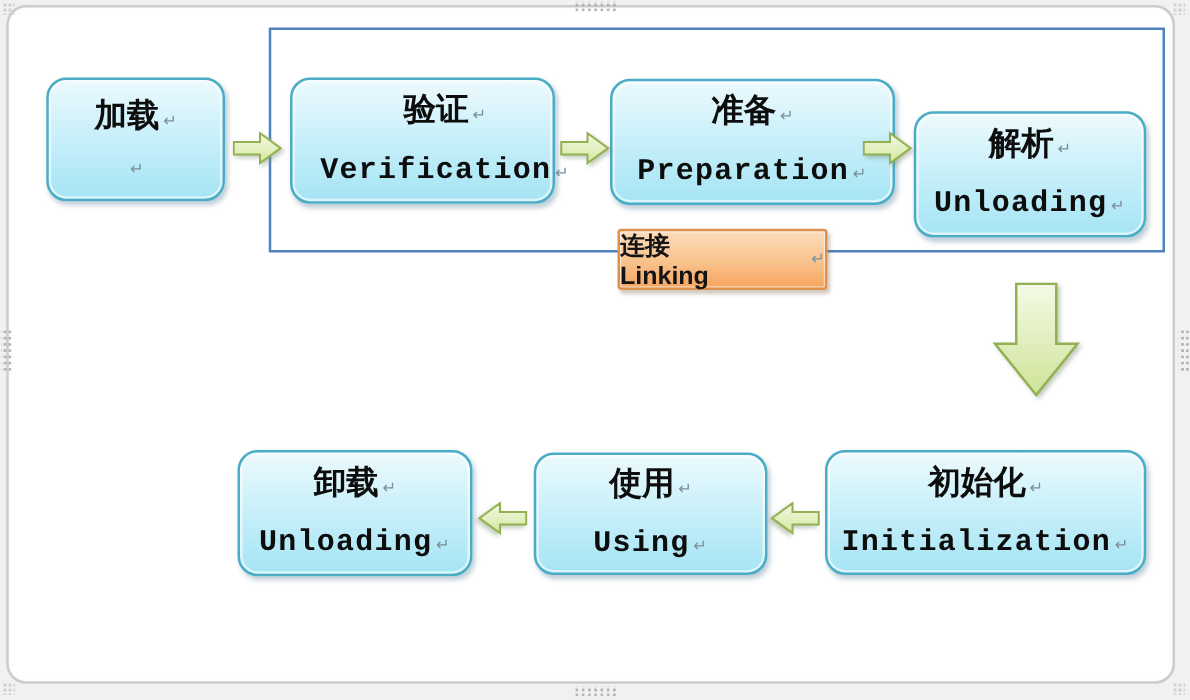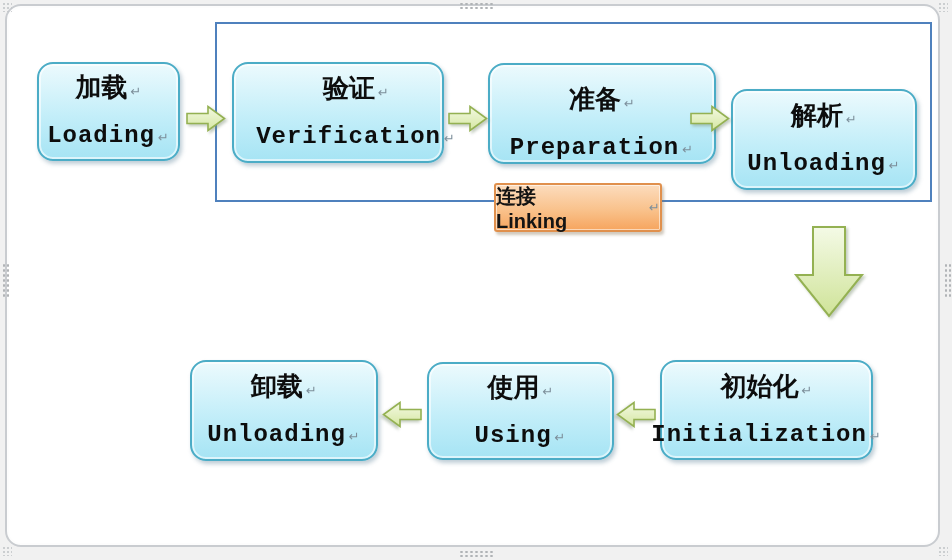--- a/index.html
+++ b/index.html
@@ -91,37 +91,36 @@
   <div class="grip-c" style="left:938px;top:546px;"></div>
 
   <div class="group-rect"></div>
 
   <div class="node" style="left:37px;top:62px;width:143px;height:99px;">
     <div class="line zh">
         <span>加载</span>
         <span class="pmark">↵</span>
       </div>
     <div class="line en">
-        <span>Loading</span>
         <span class="pmark">↵</span>
       </div>
   </div>
 
   <div class="node" style="left:232px;top:62px;width:212px;height:101px;padding-left:36px;">
     <div class="line zh">
         <span>验证</span>
         <span class="pmark">↵</span>
       </div>
     <div class="line en">
         <span>Verification</span>
         <span class="pmark">↵</span>
       </div>
   </div>
 
-  <div class="node" style="left:488px;top:63px;width:228px;height:101px;justify-content:flex-end;">
+  <div class="node" style="left:488px;top:63px;width:228px;height:101px;">
     <div class="line zh">
         <span>准备</span>
         <span class="pmark">↵</span>
       </div>
     <div class="line en">
         <span>Preparation</span>
         <span class="pmark">↵</span>
       </div>
   </div>
 
@@ -156,21 +155,21 @@
     <span class="lab">连接 Linking</span>
       <span class="pmark">↵</span>
   </div>
 
   <div class="arr" style="left:792px;top:226px;">
     <svg width="74" height="92" viewBox="0 0 74 92">
         <polygon points="21,1 53,1 53,49 70,49 37,90 4,49 21,49" fill="url(#gDown)" stroke="#94b152" stroke-width="2"></polygon>
       </svg>
   </div>
 
-  <div class="node" style="left:660px;top:360px;width:213px;height:100px;">
+  <div class="node" style="left:660px;top:360px;width:257px;height:100px;">
     <div class="line zh">
         <span>初始化</span>
         <span class="pmark">↵</span>
       </div>
     <div class="line en">
         <span>Initialization</span>
         <span class="pmark">↵</span>
       </div>
   </div>
 

